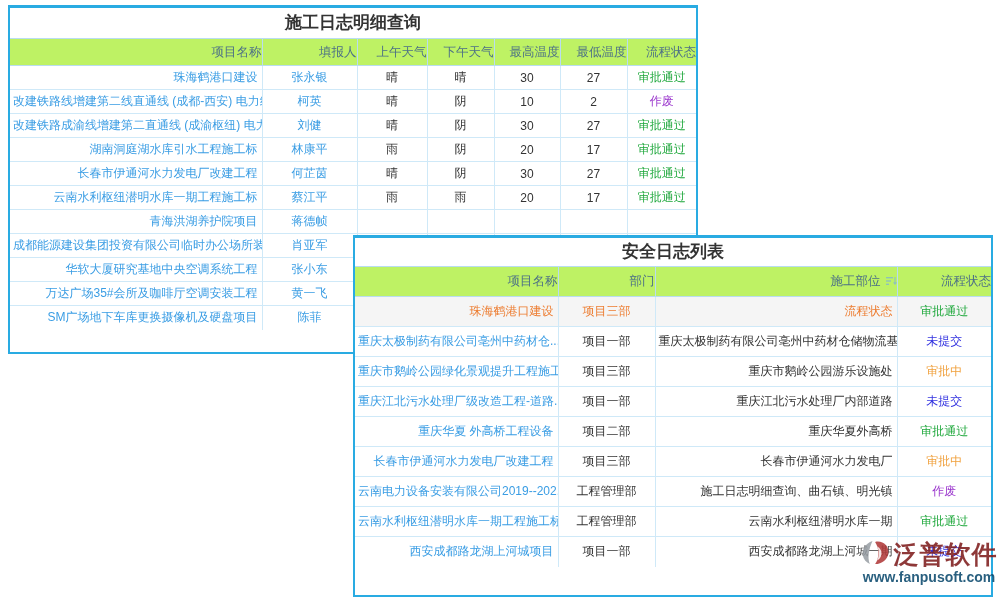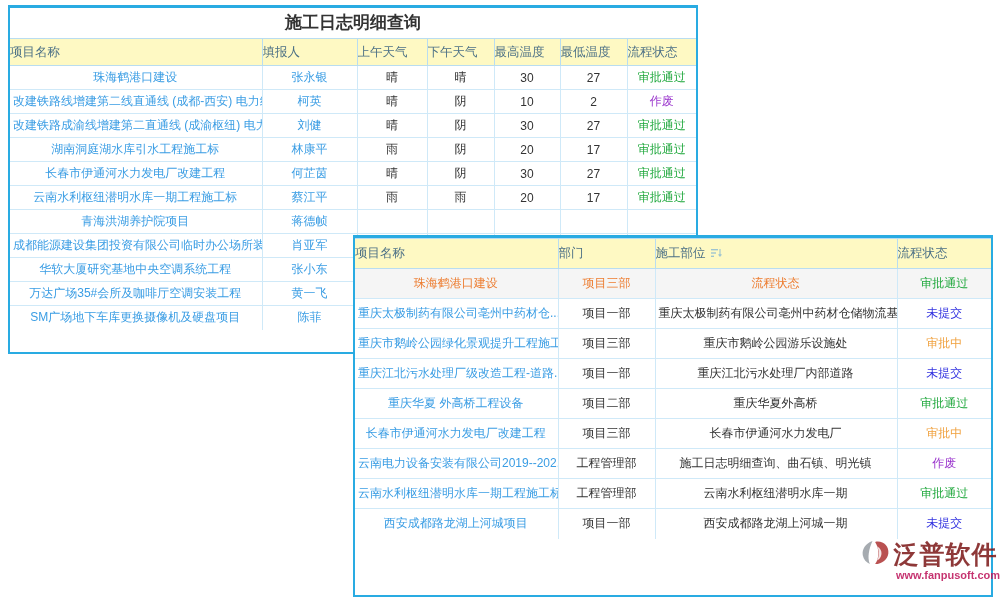--- a/index.html
+++ b/index.html
@@ -9,44 +9,44 @@
 
   .panel { position:absolute; background:#fff; border:2px solid #29abe2; border-top-width:3px; }
   .panel1 { left:8px;  top:5px;   width:690px; height:349px; z-index:1; }
   .panel2 { left:353px; top:235px; width:640px; height:362px; z-index:5; }
 
   .panel-title { text-align:center; font-weight:bold; color:#333; font-size:17px;
     height:30px; line-height:30px; background:#fff; }
   .panel2 .panel-title { height:28px; line-height:28px; }
 
   table { border-collapse:collapse; width:100%; table-layout:fixed; color:#333; font-size:12px; }
-  th { background:#fef9c3; color:#4d7186; font-weight:normal; height:27px;
-       border:1px solid #b9ddf0; border-left:none; font-size:12.5px; text-align:left;
+  th { background:#bef264; color:#4d7186; font-weight:normal; height:27px;
+       border:1px solid #b9ddf0; border-left:none; font-size:12.5px; text-align:right;
        overflow:hidden; white-space:nowrap; }
   th:last-child { border-right:none; }
   td { height:24px; border:1px solid #cfe9f8; border-left:none; padding:0 4px;
        overflow:hidden; white-space:nowrap; }
   td:last-child { border-right:none; }
   tr:last-child td { border-bottom:none; }
   .panel2 td { height:30px; }
   .panel2 th { height:30px; }
 
   td.link { color:#3a9de4; cursor:pointer; }
-  td.cell-left { text-align:center; padding-left:3px; }
+  td.cell-left { text-align:right; padding-left:3px; }
   td.cell-center { text-align:center; }
 
   tr.selected td { background:#f5f5f5; }
 
   .sort-icon { display:inline-block; vertical-align:-1px; margin-left:5px; opacity:.75; }
 
   .watermark { position:absolute; left:858px; top:538px; z-index:10; opacity:.88;
     pointer-events:none; width:142px; text-align:center; }
   .wm-row { display:flex; align-items:center; justify-content:center; }
   .wm-brand { font-size:25px; font-weight:bold; color:#7f1d1d; letter-spacing:1px; white-space:nowrap; }
-  .wm-url { font-size:11px; font-weight:bold; color:#be185d; margin-top:-2px; white-space:nowrap;text-align:right; }
+  .wm-url { font-size:14px; font-weight:bold; color:#0c4a6e; margin-top:-2px; white-space:nowrap; }
 </style>
 </head>
 <body>
 
 <div class="panel panel1">
   <div class="panel-title">施工日志明细查询</div>
   <table>
     <colgroup>
       <col style="width:252px">
         <col style="width:95px">
@@ -165,20 +165,21 @@
           <td class="cell-center"></td>
           <td class="cell-center"></td>
           <td class="cell-center"></td>
           <td class="cell-center"></td>
         </tr>
       </tbody>
   </table>
 </div>
 
 <div class="panel panel2">
+  <div class="panel-title">安全日志列表</div>
   <table>
     <colgroup>
       <col style="width:203px">
         <col style="width:97px">
         <col style="width:242px">
         <col style="width:94px">
     </colgroup>
     <thead>
         <tr id="t2-head">
           <th><span>项目名称</span></th>

